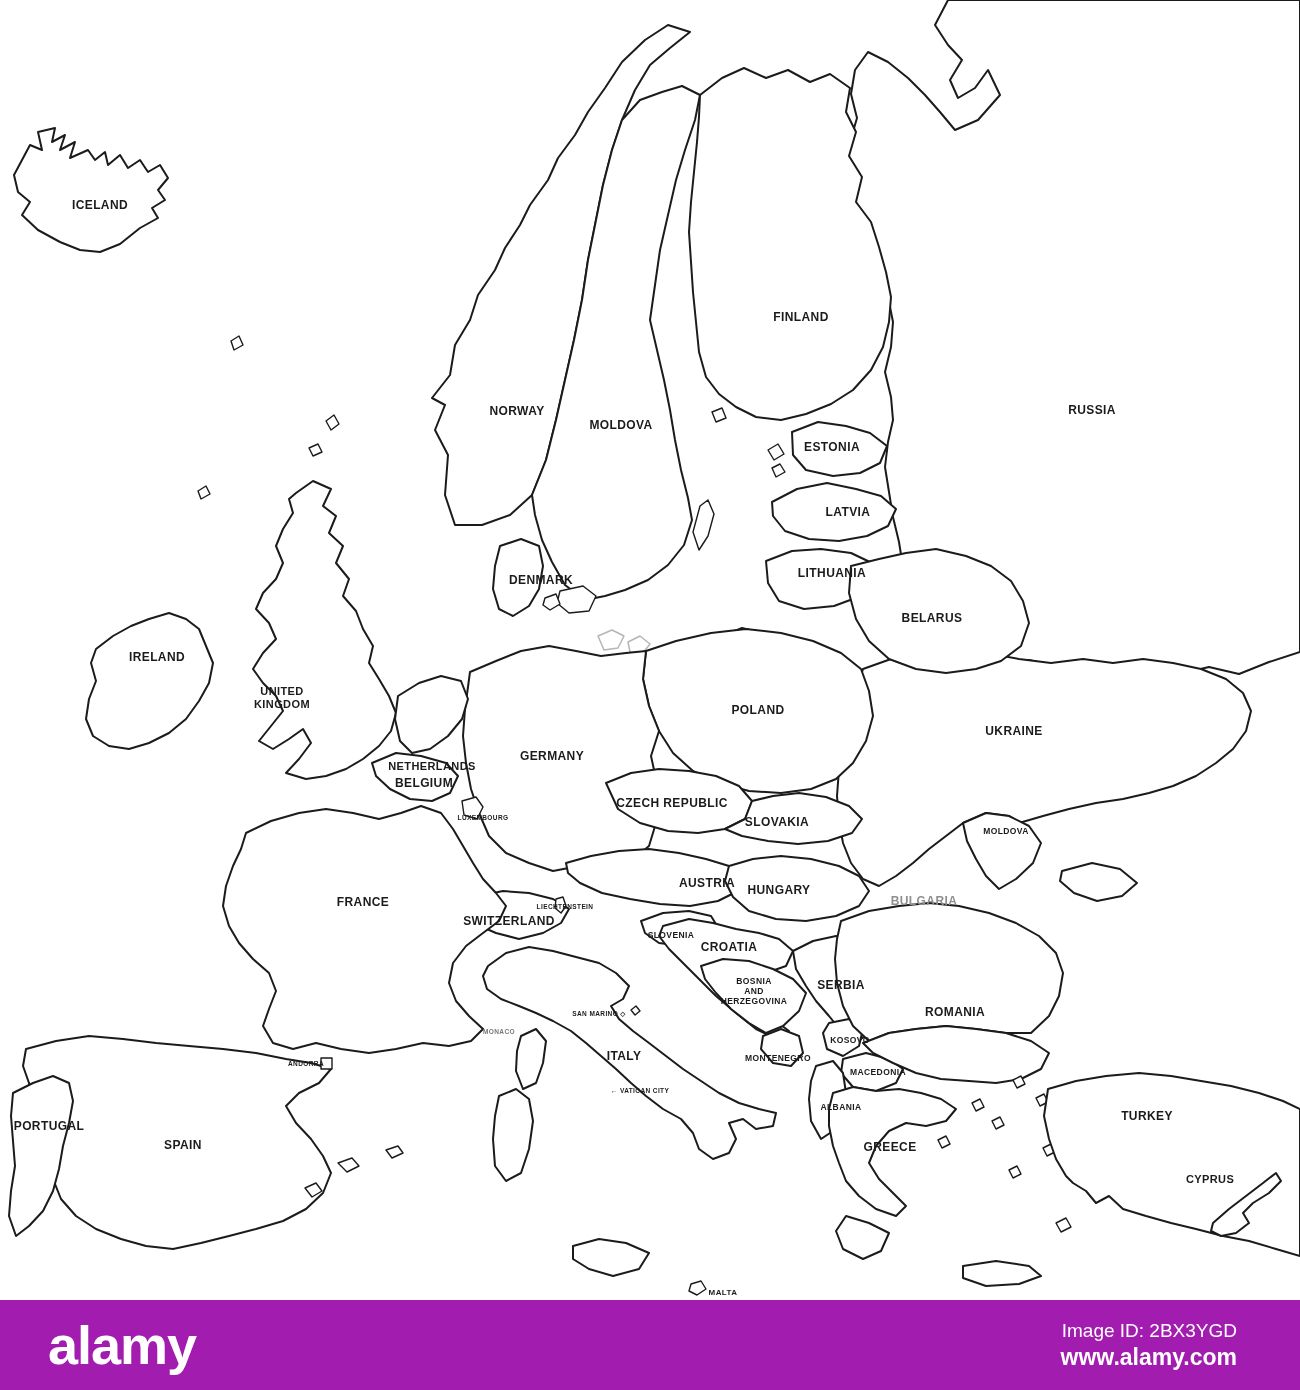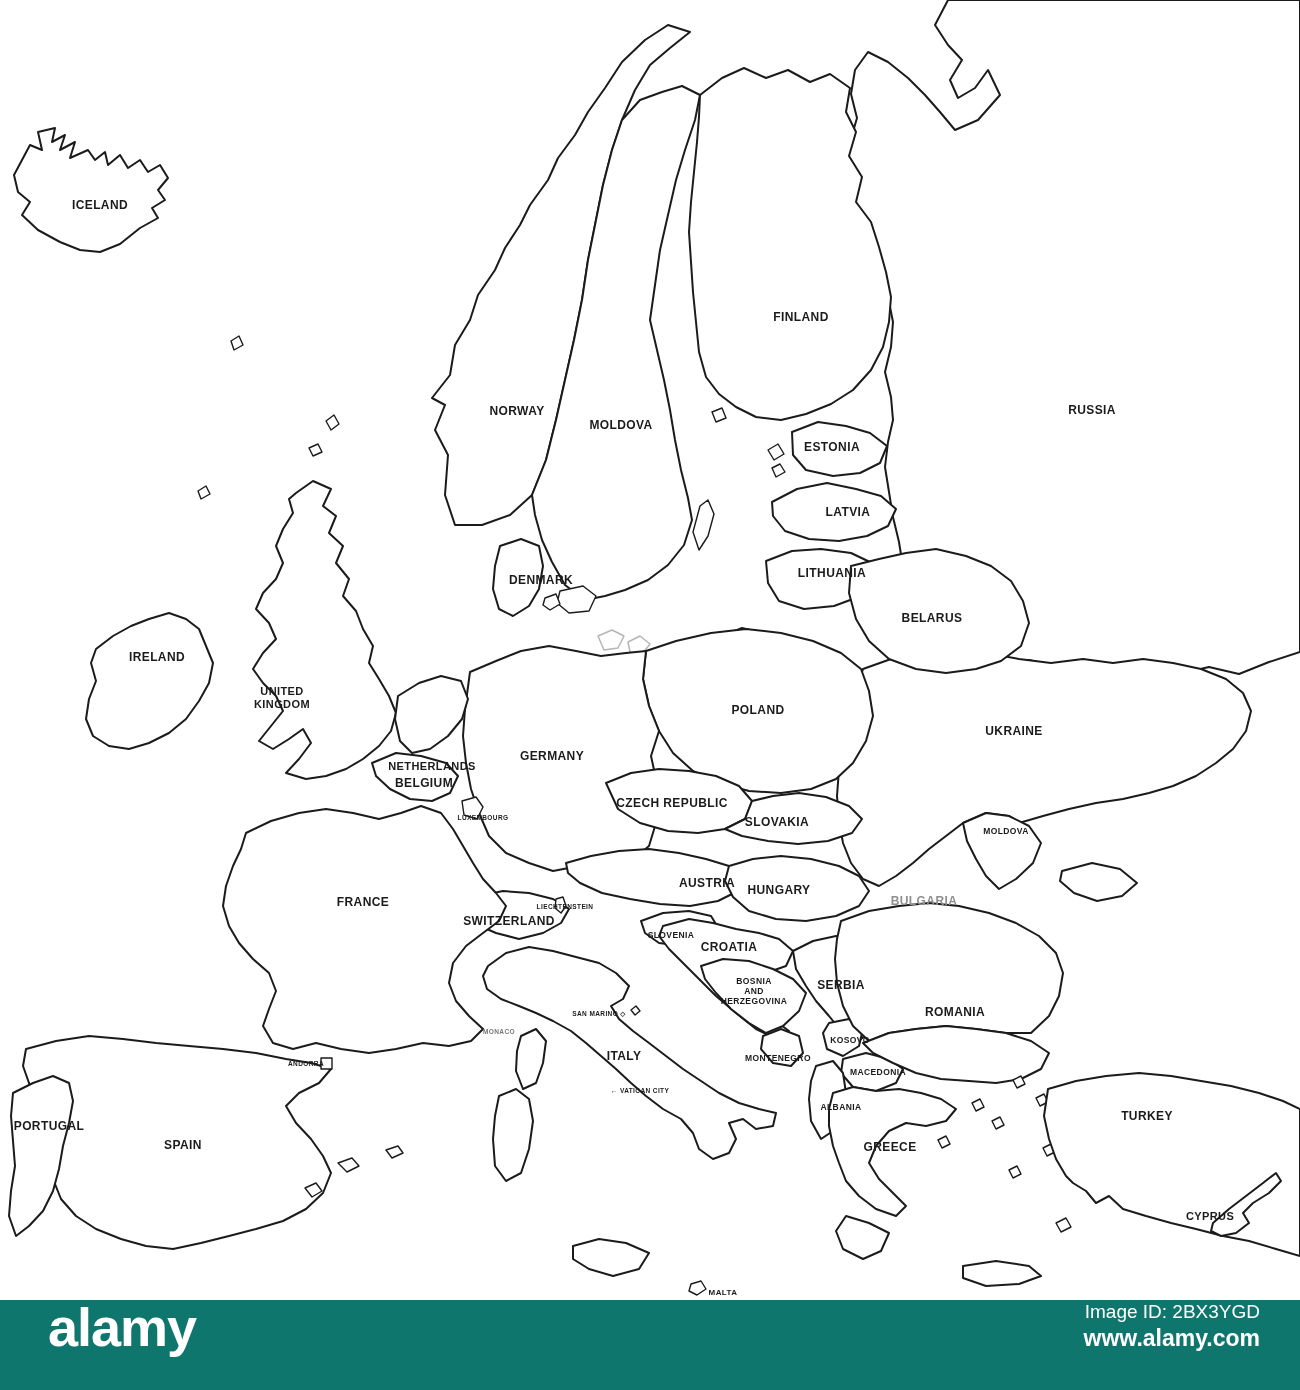--- a/index.html
+++ b/index.html
@@ -32,25 +32,26 @@
     font-weight: 700;
     color: #1b1b1b;
     white-space: pre-line;
     text-align: center;
     letter-spacing: 0.4px;
     line-height: 1.15;
   }
   #footer-bar {
     position: absolute; left: 0; top: 1300px;
     width: 1300px; height: 90px;
-    background: #0f766e;
+    background: #a21caf;
     display: flex;
+    align-items: center;
     justify-content: space-between;
     box-sizing: border-box;
-    padding: 0 40px 0 48px;
+    padding: 0 63px 0 48px;
   }
   #footer-logo {
     color: #ffffff;
     font-size: 54px;
     font-weight: 700;
     letter-spacing: -1px;
     line-height: 1;
   }
   #footer-right {
     text-align: right;
@@ -198,21 +199,21 @@
       <div class="map-label" style="left: 924px; top: 902px; font-size: 12px; color: rgb(143, 143, 143);">BULGARIA</div>
       <div class="map-label" style="left: 890px; top: 1148px; font-size: 12px;">GREECE</div>
       <div class="map-label" style="left: 624px; top: 1057px; font-size: 12px;">ITALY</div>
       <div class="map-label" style="left: 599px; top: 1014px; font-size: 6.5px;">SAN MARINO ◇</div>
       <div class="map-label" style="left: 499px; top: 1032px; font-size: 6.5px; color: rgb(119, 119, 119);">MONACO</div>
       <div class="map-label" style="left: 640px; top: 1091px; font-size: 6.5px;">← VATICAN CITY</div>
       <div class="map-label" style="left: 306px; top: 1064px; font-size: 6.5px;">ANDORRA</div>
       <div class="map-label" style="left: 183px; top: 1146px; font-size: 12px;">SPAIN</div>
       <div class="map-label" style="left: 49px; top: 1127px; font-size: 12px;">PORTUGAL</div>
       <div class="map-label" style="left: 1147px; top: 1117px; font-size: 12px;">TURKEY</div>
-      <div class="map-label" style="left: 1210px; top: 1216px; font-size: 11px;">CYPRUS</div>
+      <div class="map-label" style="left: 1210px; top: 1179px; font-size: 11px;">CYPRUS</div>
       <div class="map-label" style="left: 723px; top: 1293px; font-size: 8px;">MALTA</div>
     </div>
 </div>
 
 <div id="footer-bar">
   <div id="footer-logo">alamy</div>
   <div id="footer-right">
     <div id="footer-image-id">Image ID: 2BX3YGD</div>
     <div id="footer-url">www.alamy.com</div>
   </div>

